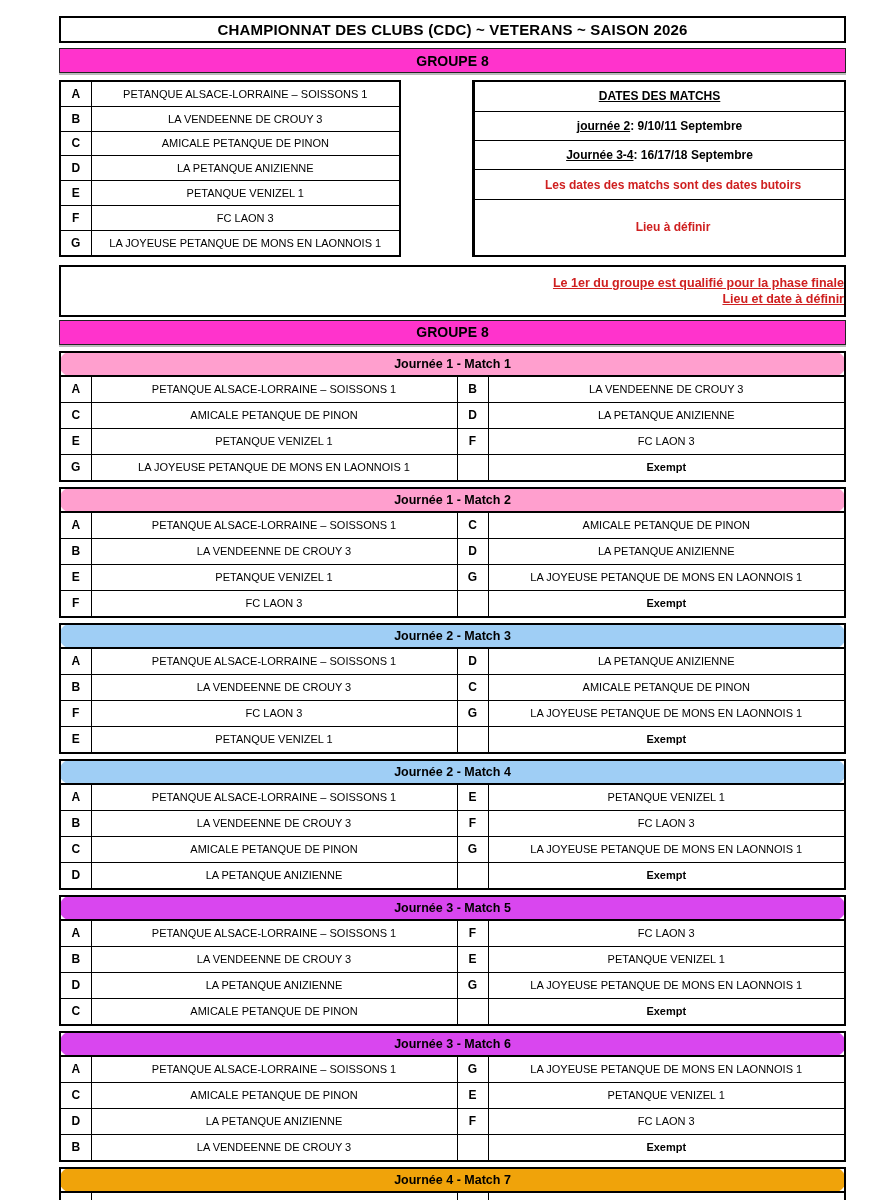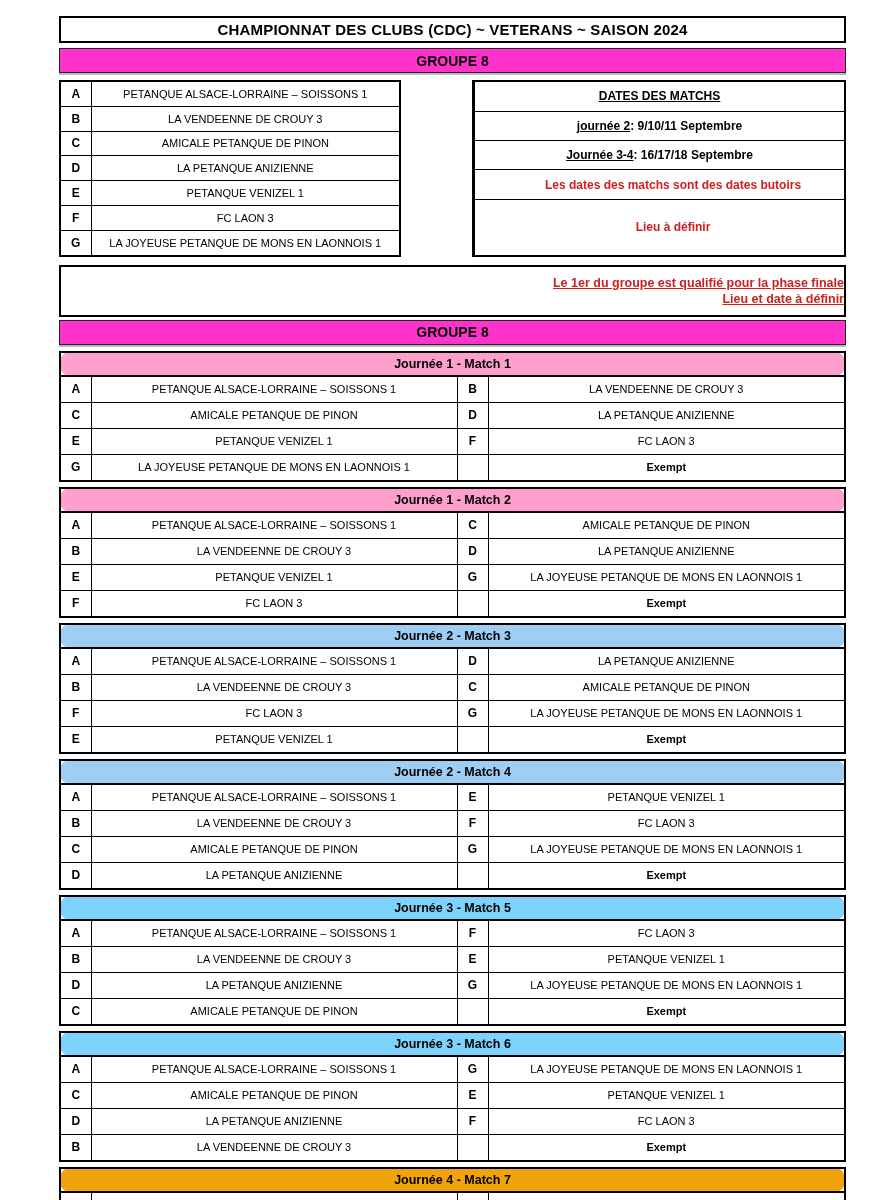--- a/index.html
+++ b/index.html
@@ -44,30 +44,30 @@
 
   .group-bar.second { margin-bottom:6px; }
 
   .match-table { width:787px; border:2px solid #000; margin-bottom:5px; }
   .match-table td { border:1.5px solid #000; height:23px; text-align:center; vertical-align:middle; }
   .match-table td.mhdr { height:20px; font-weight:bold; font-size:12.5px; border-bottom:2px solid #000;border-radius:10px; }
   .match-table td.team-cell { font-size:11px; }
   .exempt { font-weight:bold; font-size:11.5px; }
   .hdr-pink   { background:#FF9FCE; }
   .hdr-blue   { background:#9FCEF5; }
-  .hdr-green  { background:#7dd3fc; }
+  .hdr-green  { background:#d946ef; }
   .hdr-orange { background:#F0A30A; }
 </style>
 </head>
 <body>
 
 <div class="page">
 <div class="content">
 
-  <div class="title-box">CHAMPIONNAT DES CLUBS (CDC) ~ VETERANS ~ SAISON 2024</div>
+  <div class="title-box">CHAMPIONNAT DES CLUBS (CDC) ~ VETERANS ~ SAISON 2026</div>
   <div class="group-bar">GROUPE 8</div>
 
   <div class="top-row">
 
     <table class="teams-table">
       <colgroup>
             <col style="width:31px">
             <col>
           </colgroup>
       <tbody>

